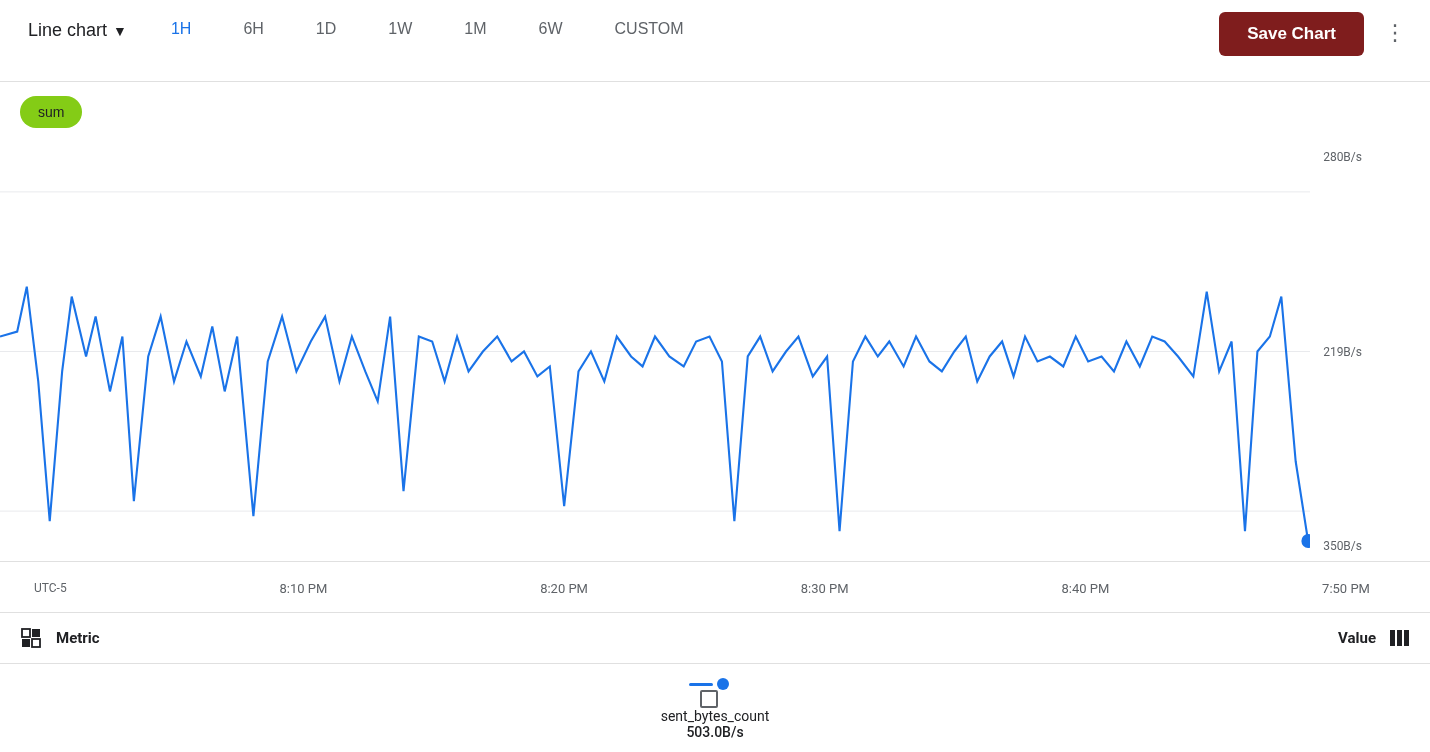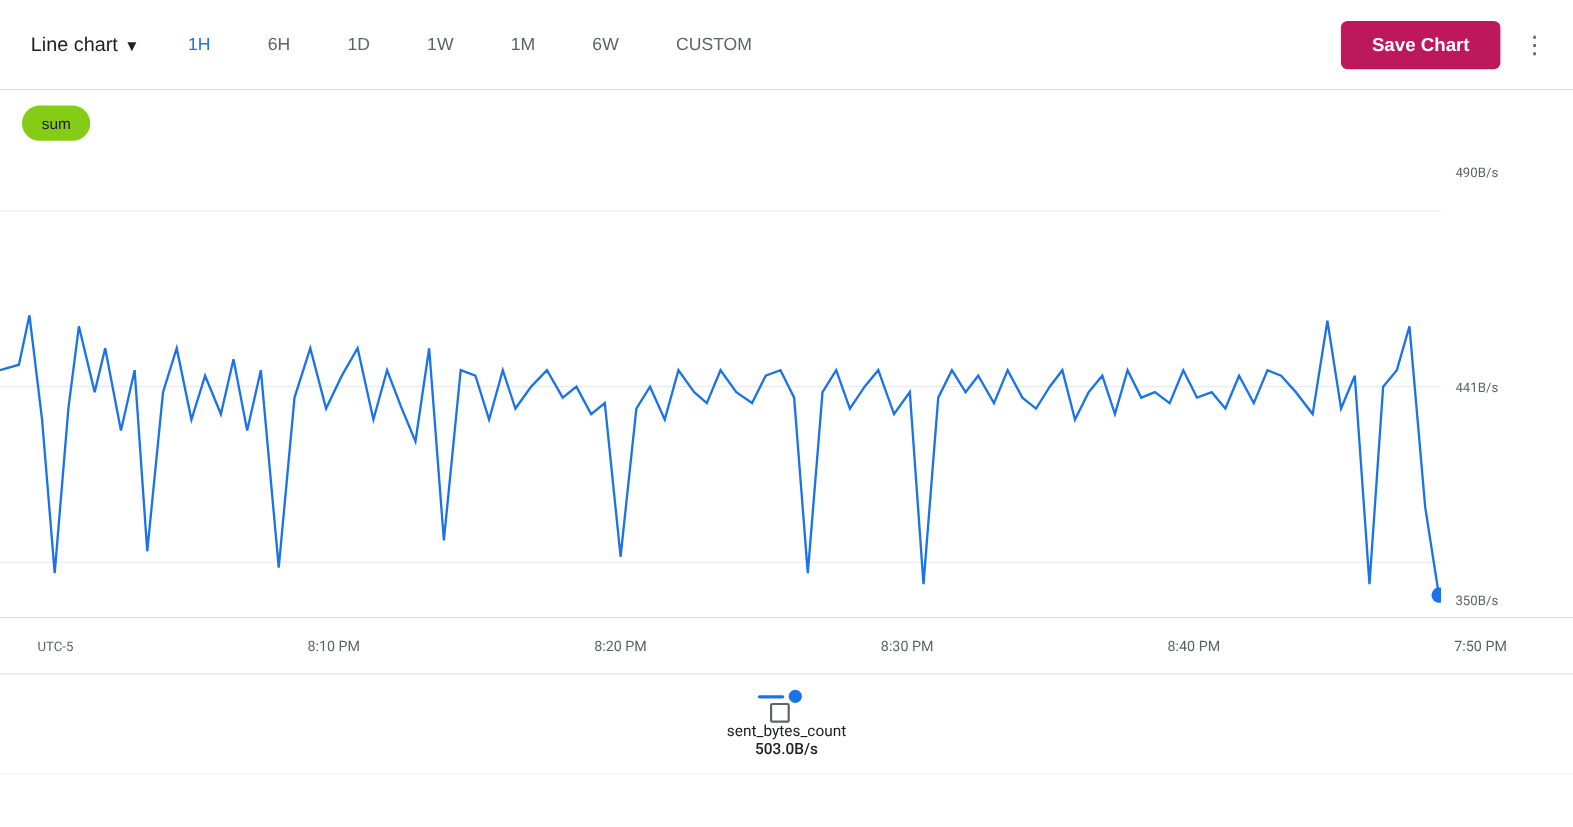--- a/index.html
+++ b/index.html
@@ -8,21 +8,21 @@
       background: #fff;
       color: #202124;
       width: 1430px;
       height: 752px;
       overflow: hidden;
     }
 
     
     .toolbar {
       display: flex;
-      align-items: center;
+      align-items: flex-start;
       padding: 12px 16px;
       border-bottom: 1px solid #e0e0e0;
       gap: 0;
       height: 82px;
     }
 
     .chart-type-btn {
       display: flex;
       align-items: center;
       gap: 6px;
@@ -52,21 +52,21 @@
       cursor: pointer;
       padding: 8px 16px;
       border-radius: 4px;
     }
 
     .time-btn.active {
       color: #1a73e8;
     }
 
     .save-chart-btn {
-      background: #be185d;
+      background: #7f1d1d;
       color: #fff;
       border: none;
       border-radius: 6px;
       font-size: 17px;
       font-weight: 600;
       padding: 12px 28px;
       cursor: pointer;
       margin-right: 12px;
     }
 
@@ -393,40 +393,61 @@
           1328,195
           1340,155
           1355,320
           1368,400
         "></polyline>
 
       <circle cx="1368" cy="400" r="7" fill="#1a73e8"></circle>
     </svg>
 
     <div class="y-axis-labels">
-      <span class="y-label">490B/s</span>
-      <span class="y-label">441B/s</span>
+      <span class="y-label">280B/s</span>
+      <span class="y-label">219B/s</span>
       <span class="y-label">350B/s</span>
     </div>
   </div>
 </div>
 
 <div class="x-axis-row">
   <div class="x-axis-labels">
     <span class="x-label x-label-utc">UTC-5</span>
     <span class="x-label">8:10 PM</span>
     <span class="x-label">8:20 PM</span>
     <span class="x-label">8:30 PM</span>
     <span class="x-label">8:40 PM</span>
     <span class="x-label">7:50 PM</span>
   </div>
 </div>
 
 <div class="legend-container">
 
+  <div class="legend-header">
+    <div class="legend-metric-col">
+
+      <svg width="22" height="22" viewBox="0 0 22 22" style="margin-right:4px;">
+        <rect x="2" y="2" width="8" height="8" fill="none" stroke="#202124" stroke-width="1.8"></rect>
+        <rect x="12" y="2" width="8" height="8" fill="#202124"></rect>
+        <rect x="2" y="12" width="8" height="8" fill="#202124"></rect>
+        <rect x="12" y="12" width="8" height="8" fill="none" stroke="#202124" stroke-width="1.8"></rect>
+      </svg>
+      <span>Metric</span>
+    </div>
+    <div class="legend-value-col">
+      <span>Value</span>
+
+      <svg width="22" height="22" viewBox="0 0 22 22">
+        <rect x="2" y="3" width="5" height="16" fill="#202124"></rect>
+        <rect x="9" y="3" width="5" height="16" fill="#202124"></rect>
+        <rect x="16" y="3" width="5" height="16" fill="#202124"></rect>
+      </svg>
+    </div>
+  </div>
 
   <div class="legend-row">
     <div class="legend-line-indicator">
       <div class="legend-dash"></div>
       <div class="legend-dot"></div>
     </div>
     <div class="legend-checkbox"></div>
     <span class="legend-metric-name">sent_bytes_count</span>
     <span class="legend-value">503.0B/s</span>
   </div>

